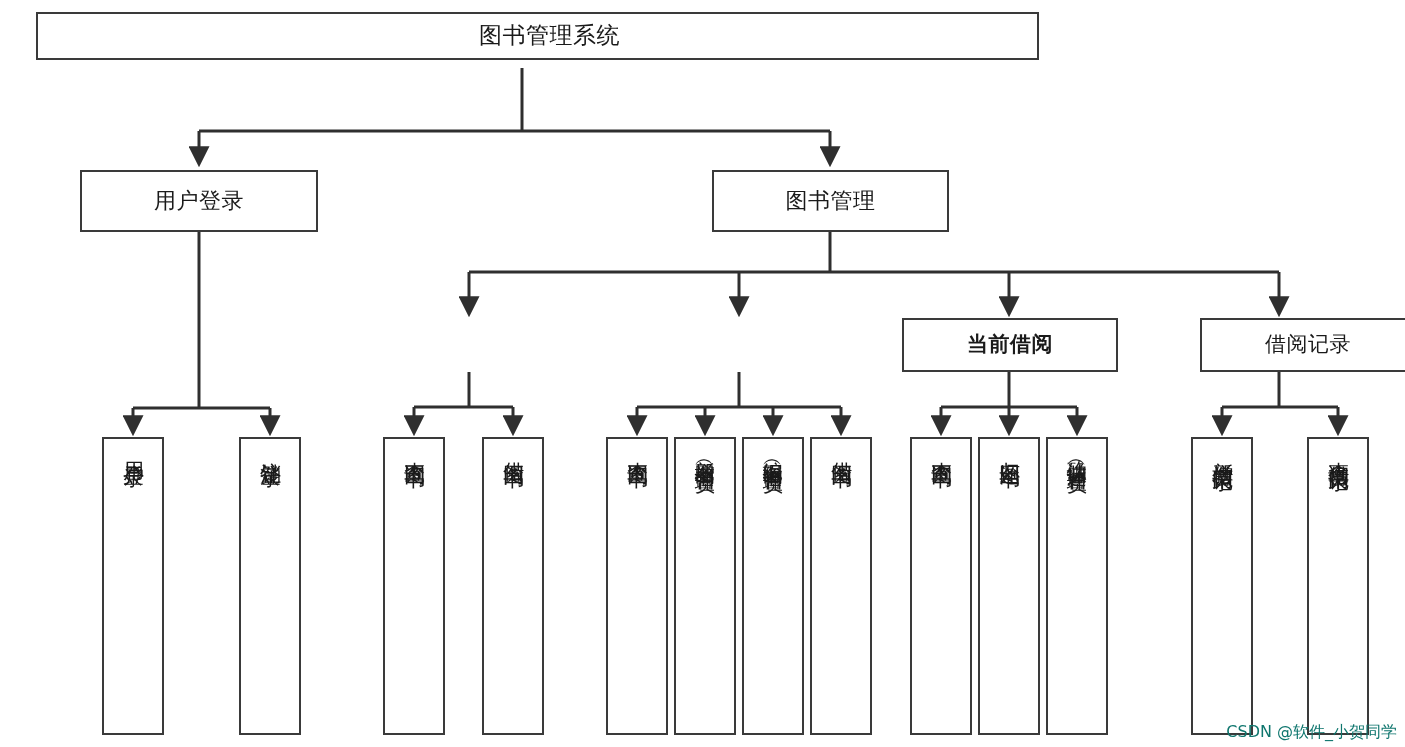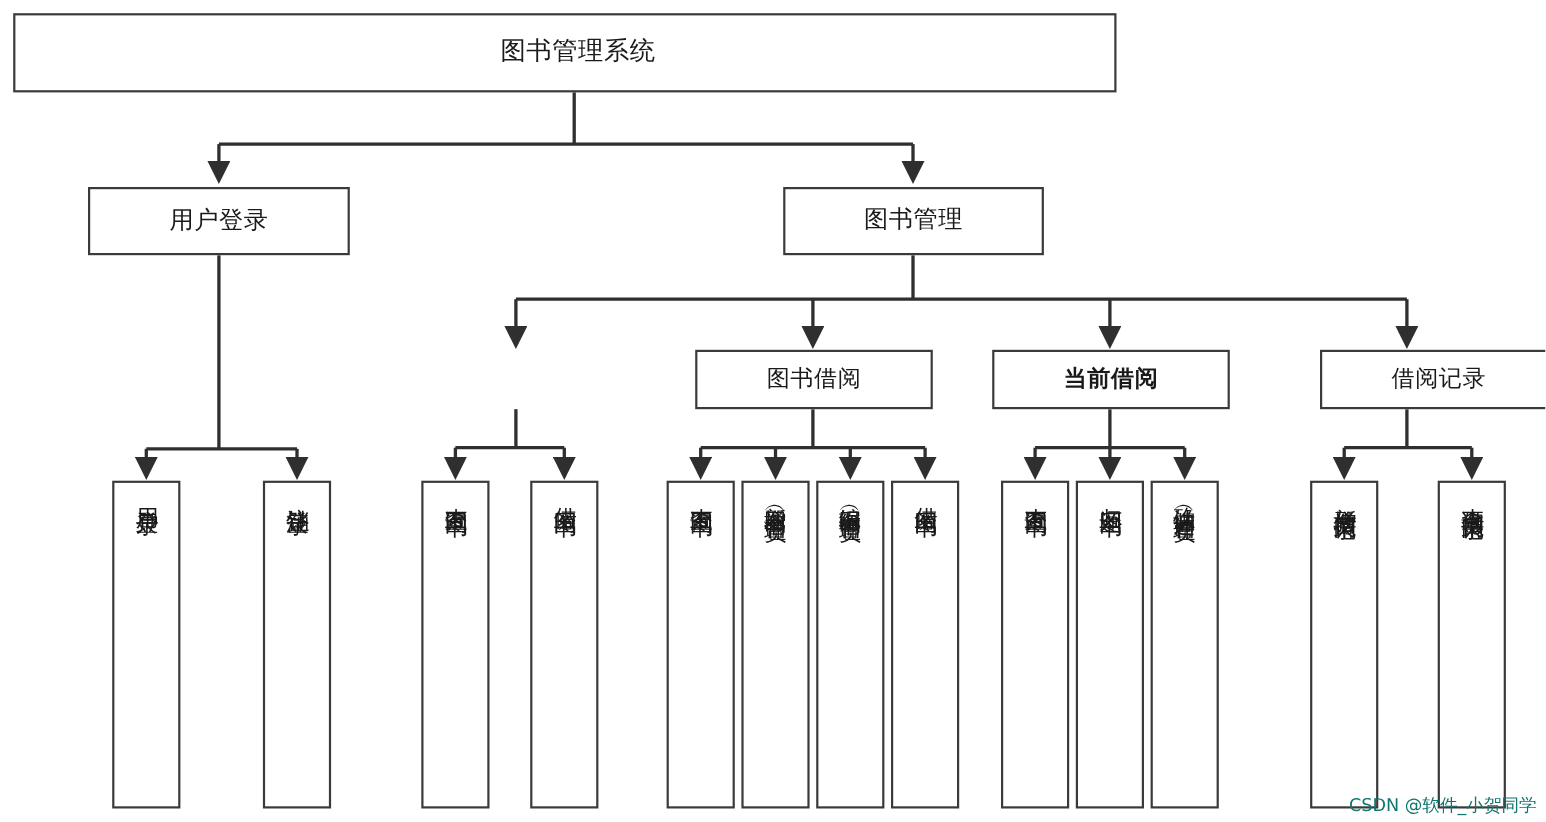--- a/index.html
+++ b/index.html
@@ -121,34 +121,31 @@
       <path d="M 1009 407 L 1009 431" marker-end="url(#arrow)"></path>
       <path d="M 1077 407 L 1077 431" marker-end="url(#arrow)"></path>
 
       <path d="M 1279 372 L 1279 407"></path>
       <path d="M 1222 407 L 1338 407"></path>
       <path d="M 1222 407 L 1222 431" marker-end="url(#arrow)"></path>
       <path d="M 1338 407 L 1338 431" marker-end="url(#arrow)"></path>
     </g>
   </svg>
 
-  <div class="node root" style="left:12px; top:12px; width:1003px; height:72px;padding-left:24px;">
+  <div class="node root" style="left:36px; top:12px; width:1003px; height:48px;padding-left:24px;">
     <span class="label">图书管理系统</span>
   </div>
 
   <div class="node lvl2" style="left:80px; top:170px; width:238px; height:62px;">
     <span class="label">用户登录</span>
   </div>
-  <div class="node lvl2" style="left:712px; top:170px; width:237px; height:62px;font-family:Liberation Mono, monospace;">
+  <div class="node lvl2" style="left:712px; top:170px; width:237px; height:62px;">
     <span class="label">图书管理</span>
   </div>
 
-  <div class="node lvl3" style="left:632px; top:318px; width:216px; height:54px;">
-    <span class="label">图书借阅</span>
-  </div>
   <div class="node lvl3" style="left:902px; top:318px; width:216px; height:54px;font-weight:bold;">
     <span class="label">当前借阅</span>
   </div>
   <div class="node lvl3" style="left:1200px; top:318px; width:216px; height:54px;">
     <span class="label">借阅记录</span>
   </div>
 
   <div class="node leaf" style="left:102px; top:437px; width:62px; height:298px;">
     <span class="label">用户登录</span>
   </div>

